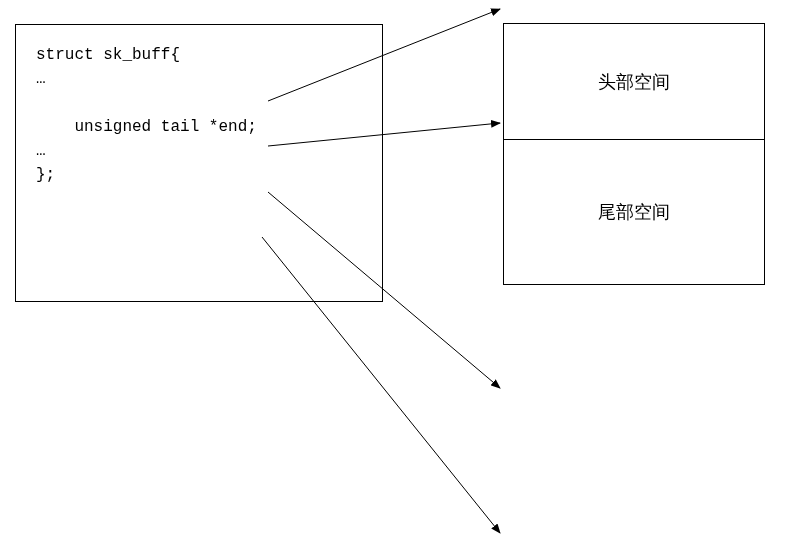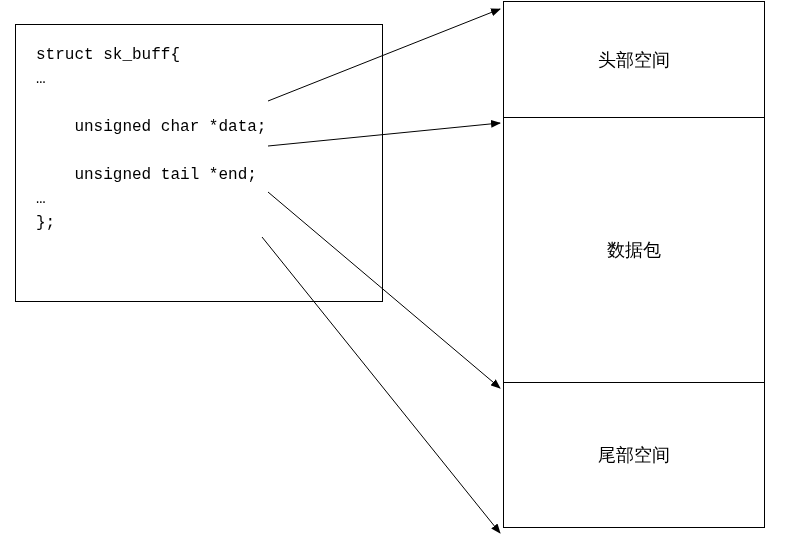--- a/index.html
+++ b/index.html
@@ -26,21 +26,21 @@
     border: 1px solid #000;
     box-sizing: border-box;
     padding: 18px 10px 10px 20px;
     line-height: 1.5;
     white-space: pre;
     font-family: "Courier New", monospace;
   }
   .buffer {
     position: absolute;
     left: 503px;
-    top: 1px;
+    top: 23px;
     width: 262px;
     border: 1px solid #000;
     box-sizing: border-box;
   }
   .region {
     border-top: 1px solid #000;
     display: flex;
     align-items: center;
     justify-content: center;
     font-family: sans-serif;
@@ -60,29 +60,25 @@
     pointer-events: none;
   }
   .code-line { display: block; }
 </style>
 </head>
 <body>
 
 <div class="container">
 
   <div class="code-box"><span class="code-line">struct sk_buff{</span><span class="code-line">…</span>
-<span class="code-line">    <span>unsigned char *data;</span></span>
 <span class="code-line">    <span>unsigned tail *end;</span></span><span class="code-line">…</span><span class="code-line">};</span></div>
 
   <div class="buffer">
     <div class="region region-head">
       <span>头部空间</span>
-    </div>
-    <div class="region region-data">
-      <span>数据包</span>
     </div>
     <div class="region region-tail">
       <span>尾部空间</span>
     </div>
   </div>
 
   <svg class="arrows" viewBox="0 0 789 550">
     <defs>
       <marker id="arrowhead" markerWidth="10" markerHeight="8" refX="9" refY="4" orient="auto" markerUnits="userSpaceOnUse">
         <path d="M0,0 L10,4 L0,8 Z" fill="#000"></path>

